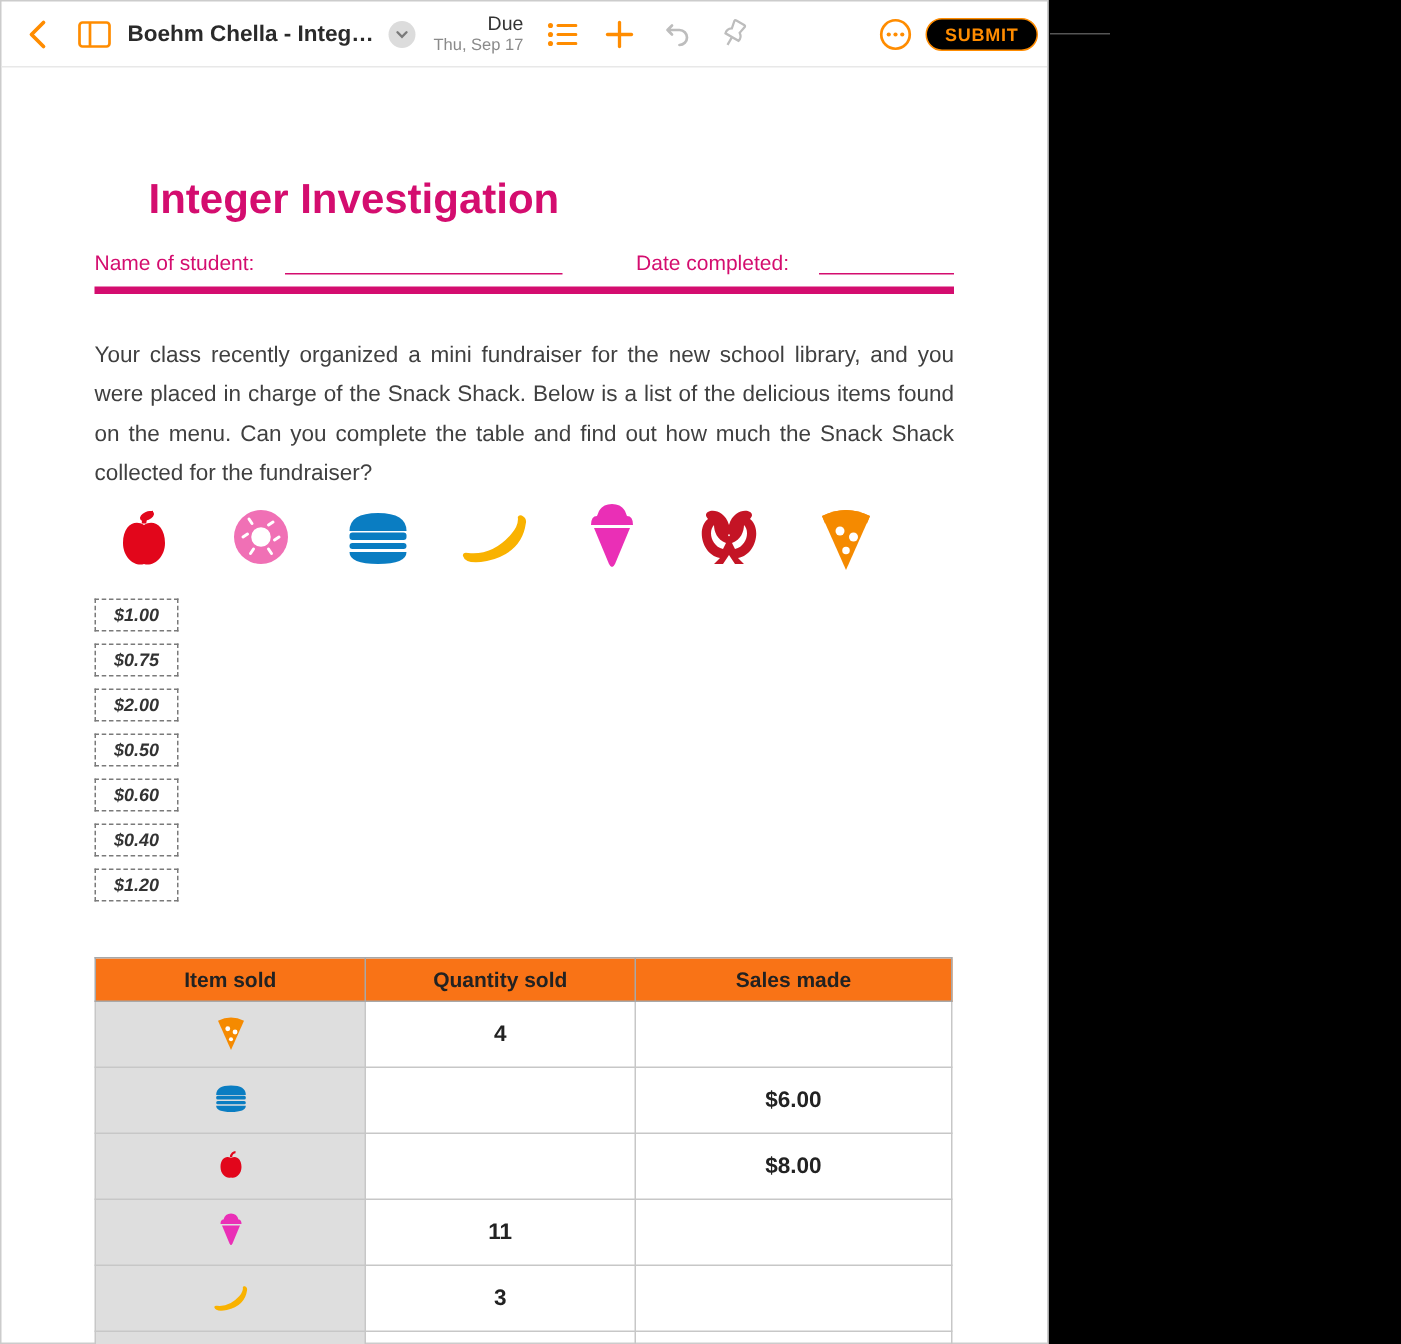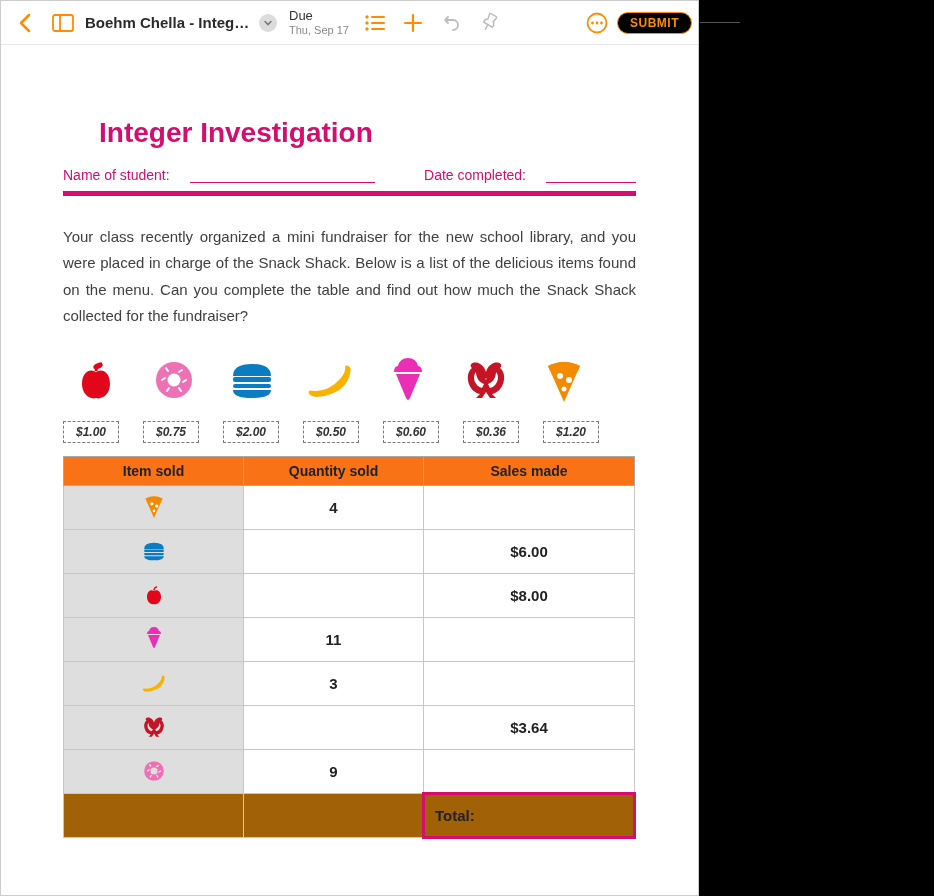--- a/index.html
+++ b/index.html
@@ -64,21 +64,21 @@
   .dropdown-circle {
     width: 18px;
     height: 18px;
     border-radius: 50%;
     background: #dcdcdc;
     display: flex;
     align-items: center;
     justify-content: center;
   }
   .due-block {
-    text-align: left;
+    text-align: right;
     margin-left: 10px;
     margin-right: 6px;
     line-height: 1.1;
   }
   .due-label {
     font-size: 13px;
     color: #333;
   }
   .due-date {
     font-size: 11px;
@@ -131,41 +131,42 @@
   .ruler {
     height: 5px;
     background: #d40d6f;
     margin: 4px 0 28px 0;
   }
   .intro {
     font-size: 15px;
     line-height: 1.75;
     text-align: justify;
     color: #404040;
-    margin-bottom: 26px;
+    margin-bottom: 4px;
     font-family: "Avenir Next", "Helvetica Neue", Arial, sans-serif;
   }
   
   .icons-row {
     display: flex;
     gap: 28px;
     padding-left: 8px;
     margin-bottom: 16px;
   }
   .icons-row .ic {
     width: 50px;
     height: 50px;
     display: flex;
     align-items: center;
     justify-content: center;
   }
   .price-row {
     display: flex;
-    gap: 24px;
-    margin-bottom: 13px;
+    gap: 8px;
+    margin-bottom: 37px;
+    flex-direction: column;
   }
   .price-box {
     width: 56px;
     height: 22px;
     border: 1px dashed #7a7a7a;
     display: flex;
     align-items: center;
     justify-content: center;
     font-size: 12px;
     font-style: italic;
@@ -360,21 +361,21 @@
           </svg>
       </span>
     </div>
 
     <div class="price-row">
       <div class="price-box">$1.00</div>
       <div class="price-box">$0.75</div>
       <div class="price-box">$2.00</div>
       <div class="price-box">$0.50</div>
       <div class="price-box">$0.60</div>
-      <div class="price-box">$0.36</div>
+      <div class="price-box">$0.40</div>
       <div class="price-box">$1.20</div>
     </div>
 
     <table class="tbl">
       <thead>
         <tr>
           <th>Item sold</th>
           <th>Quantity sold</th>
           <th>Sales made</th>
         </tr>

